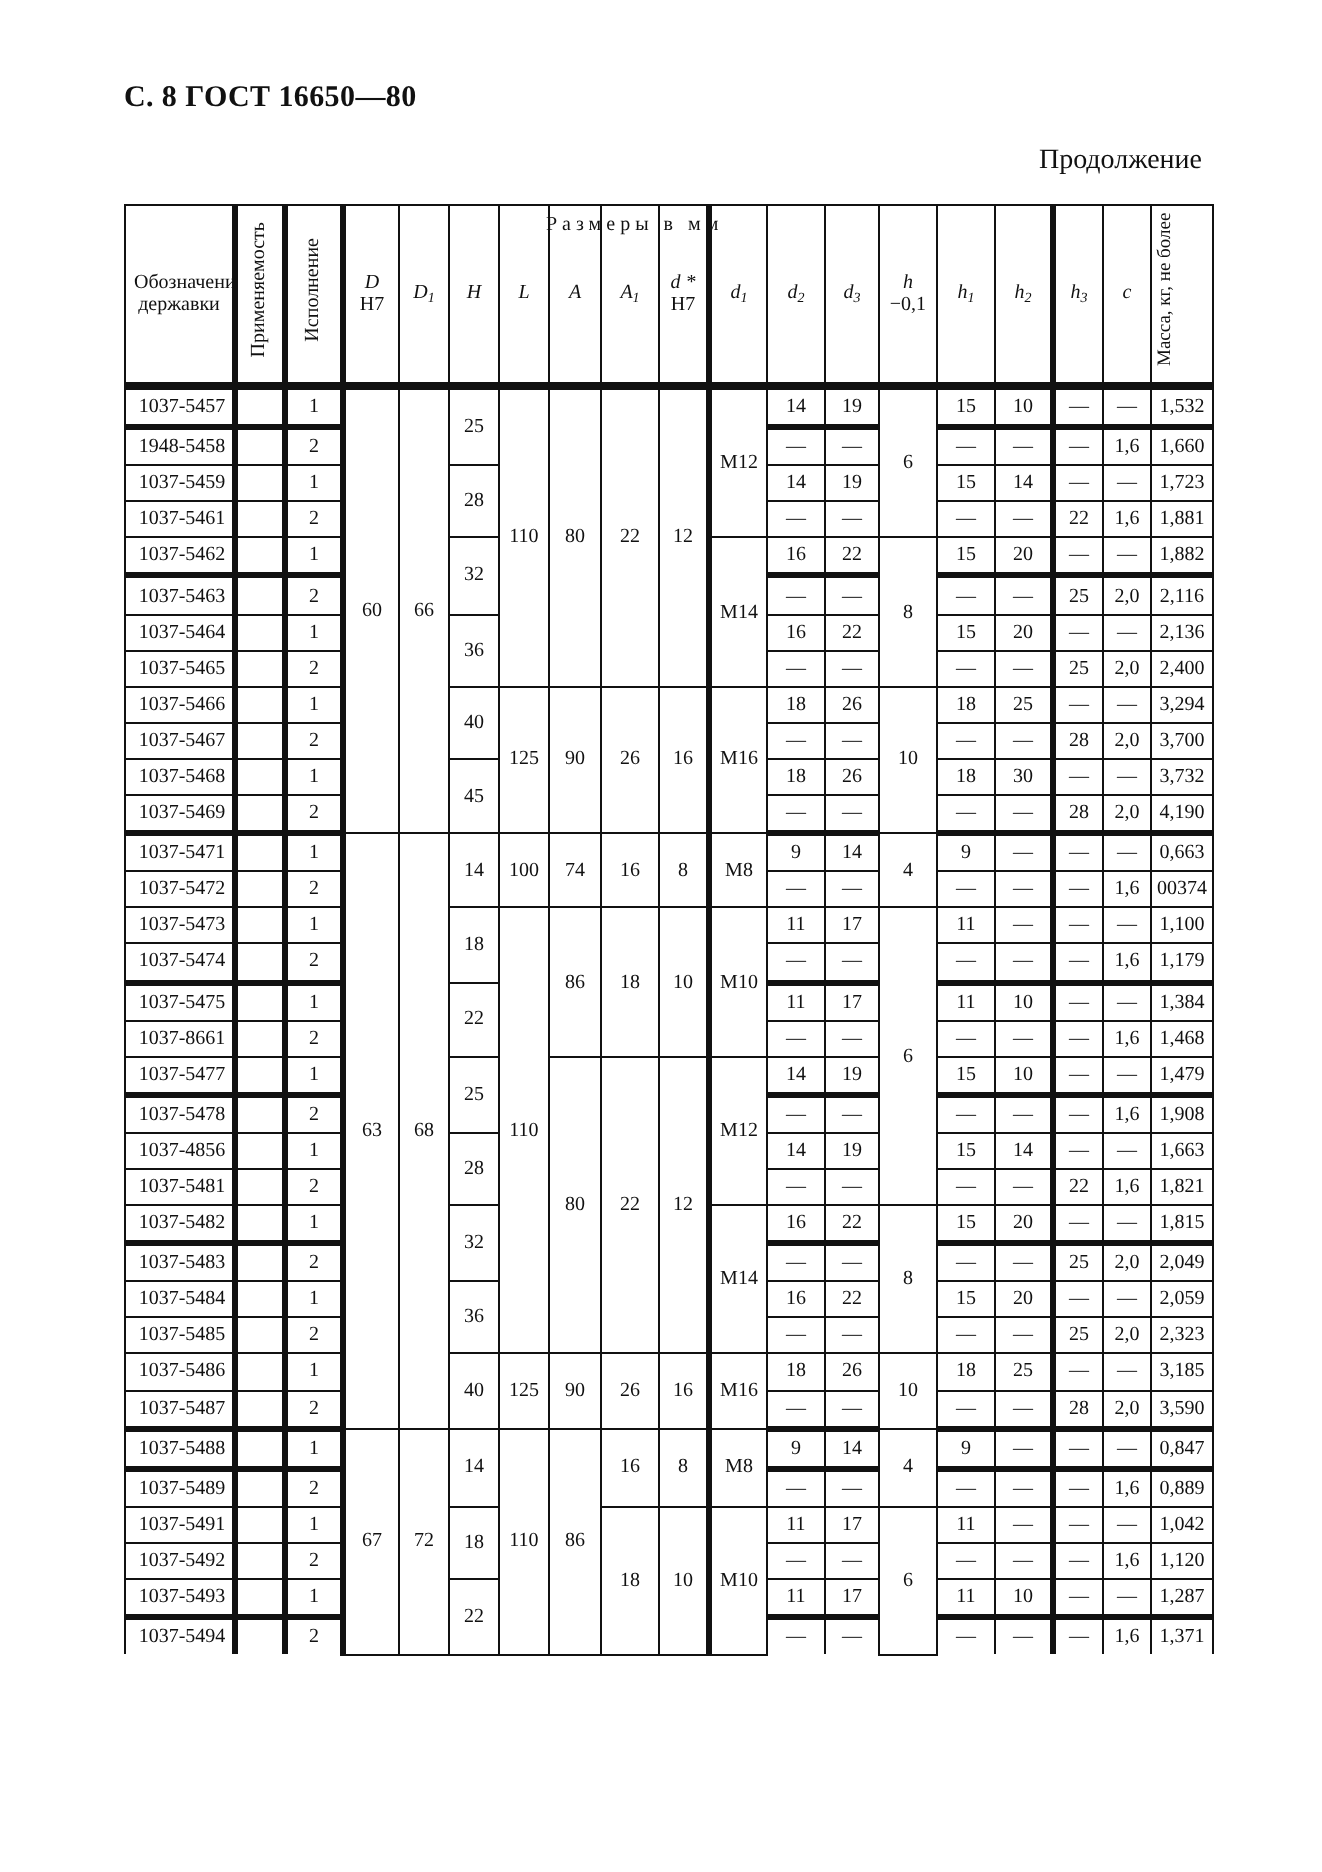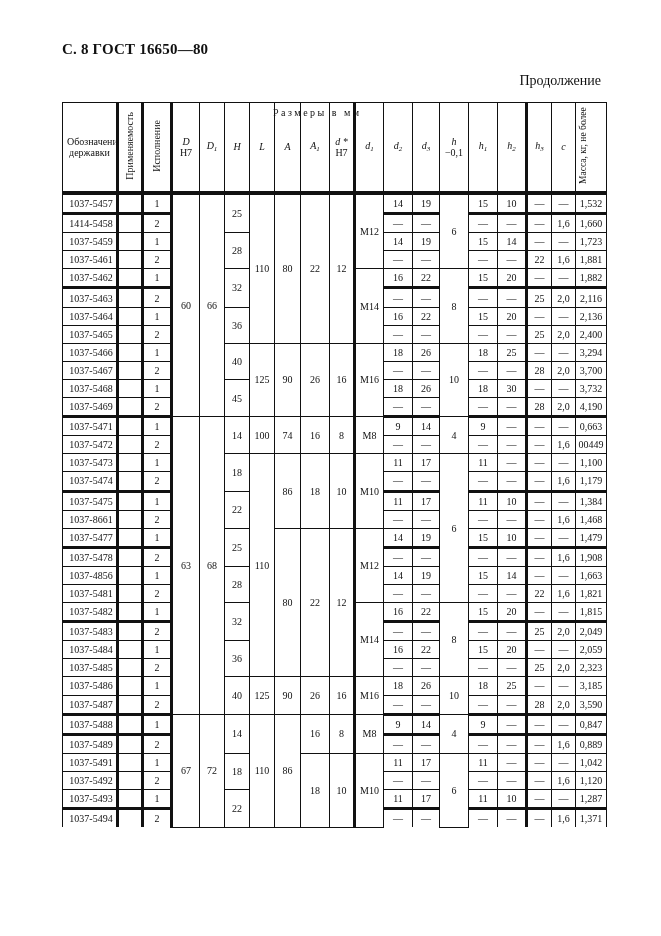--- a/index.html
+++ b/index.html
@@ -90,21 +90,21 @@
         <td class="tb">14</td>
         <td class="tb">19</td>
         <td rowspan="4">6</td>
         <td class="tb">15</td>
         <td class="thickR tb">10</td>
         <td class="tb">—</td>
         <td class="tb">—</td>
         <td class="tb">1,532</td>
       </tr>
       <tr>
-        <td class="des thickR">1414-5458</td>
+        <td class="des thickR">1948-5458</td>
         <td class="thickR"></td>
         <td class="thickR">2</td>
         <td>—</td>
         <td>—</td>
         <td>—</td>
         <td class="thickR">—</td>
         <td>—</td>
         <td>1,6</td>
         <td>1,660</td>
       </tr>
@@ -265,21 +265,21 @@
       <tr>
         <td class="des thickR">1037-5472</td>
         <td class="thickR"></td>
         <td class="thickR">2</td>
         <td>—</td>
         <td>—</td>
         <td>—</td>
         <td class="thickR">—</td>
         <td>—</td>
         <td>1,6</td>
-        <td>00449</td>
+        <td>00374</td>
       </tr>
       <tr>
         <td class="des thickR">1037-5473</td>
         <td class="thickR"></td>
         <td class="thickR">1</td>
         <td rowspan="2">18</td>
         <td rowspan="12">110</td>
         <td rowspan="4">86</td>
         <td rowspan="4">18</td>
         <td class="thickR" rowspan="4">10</td>

